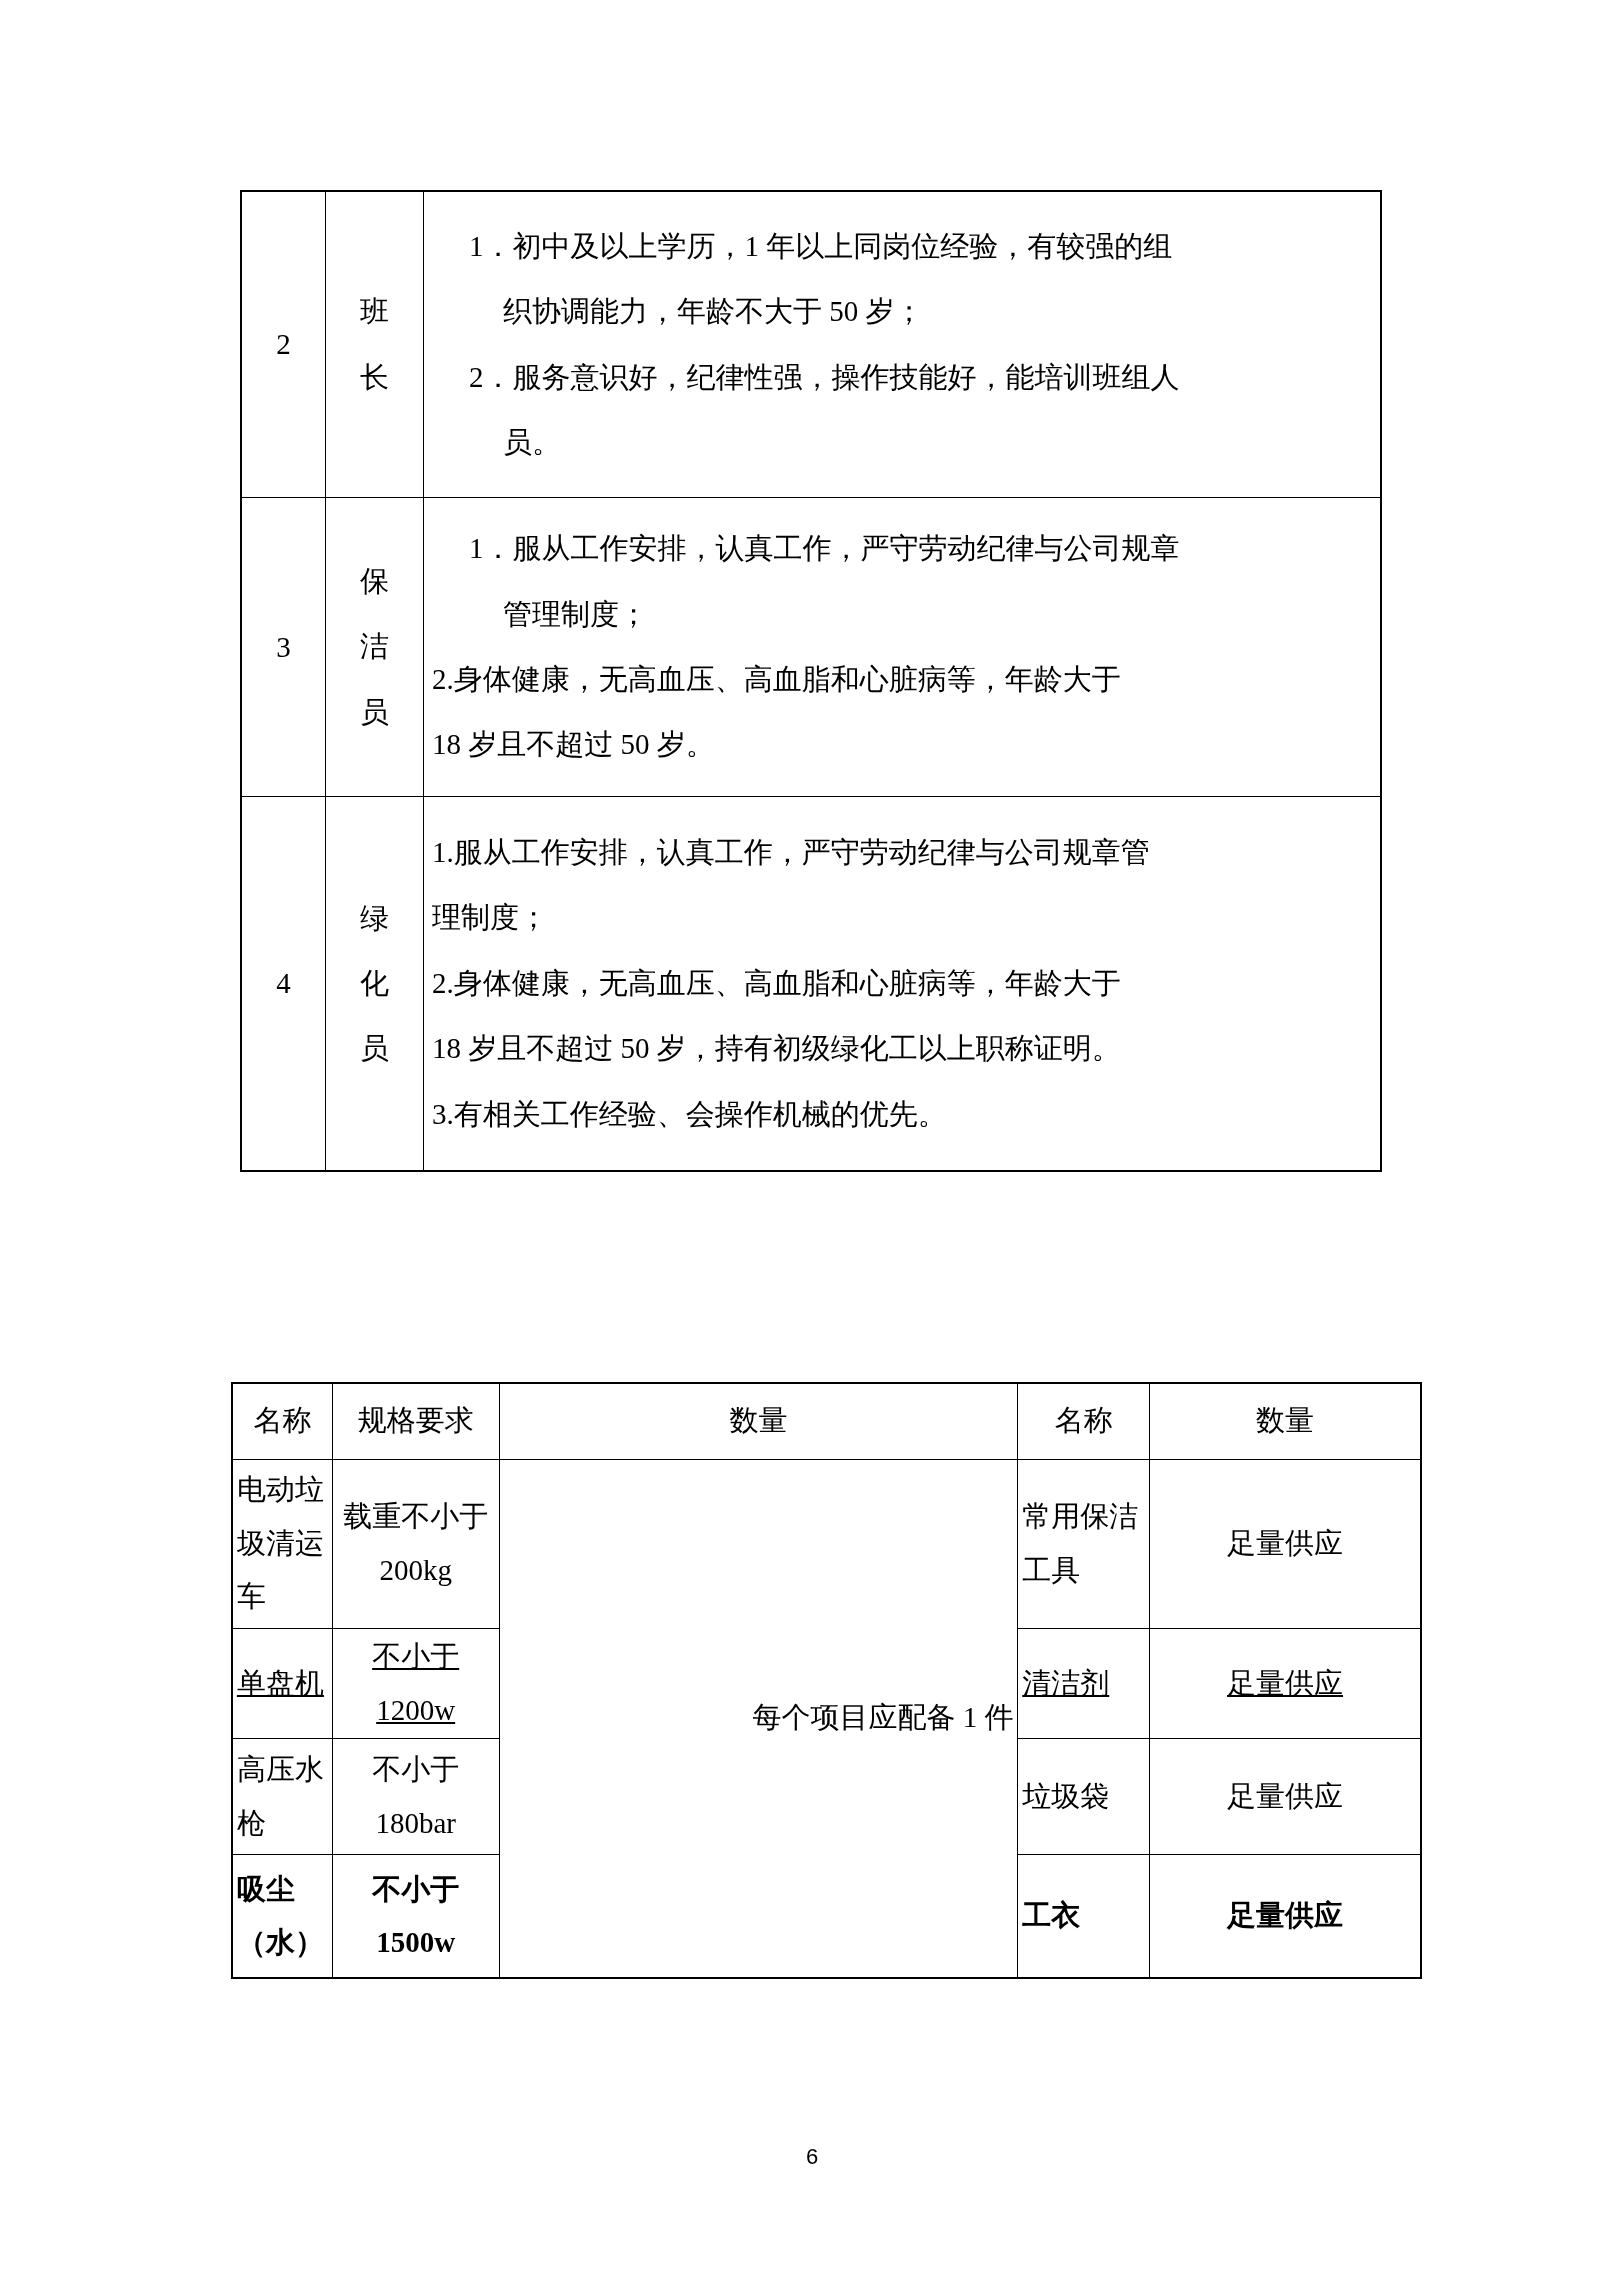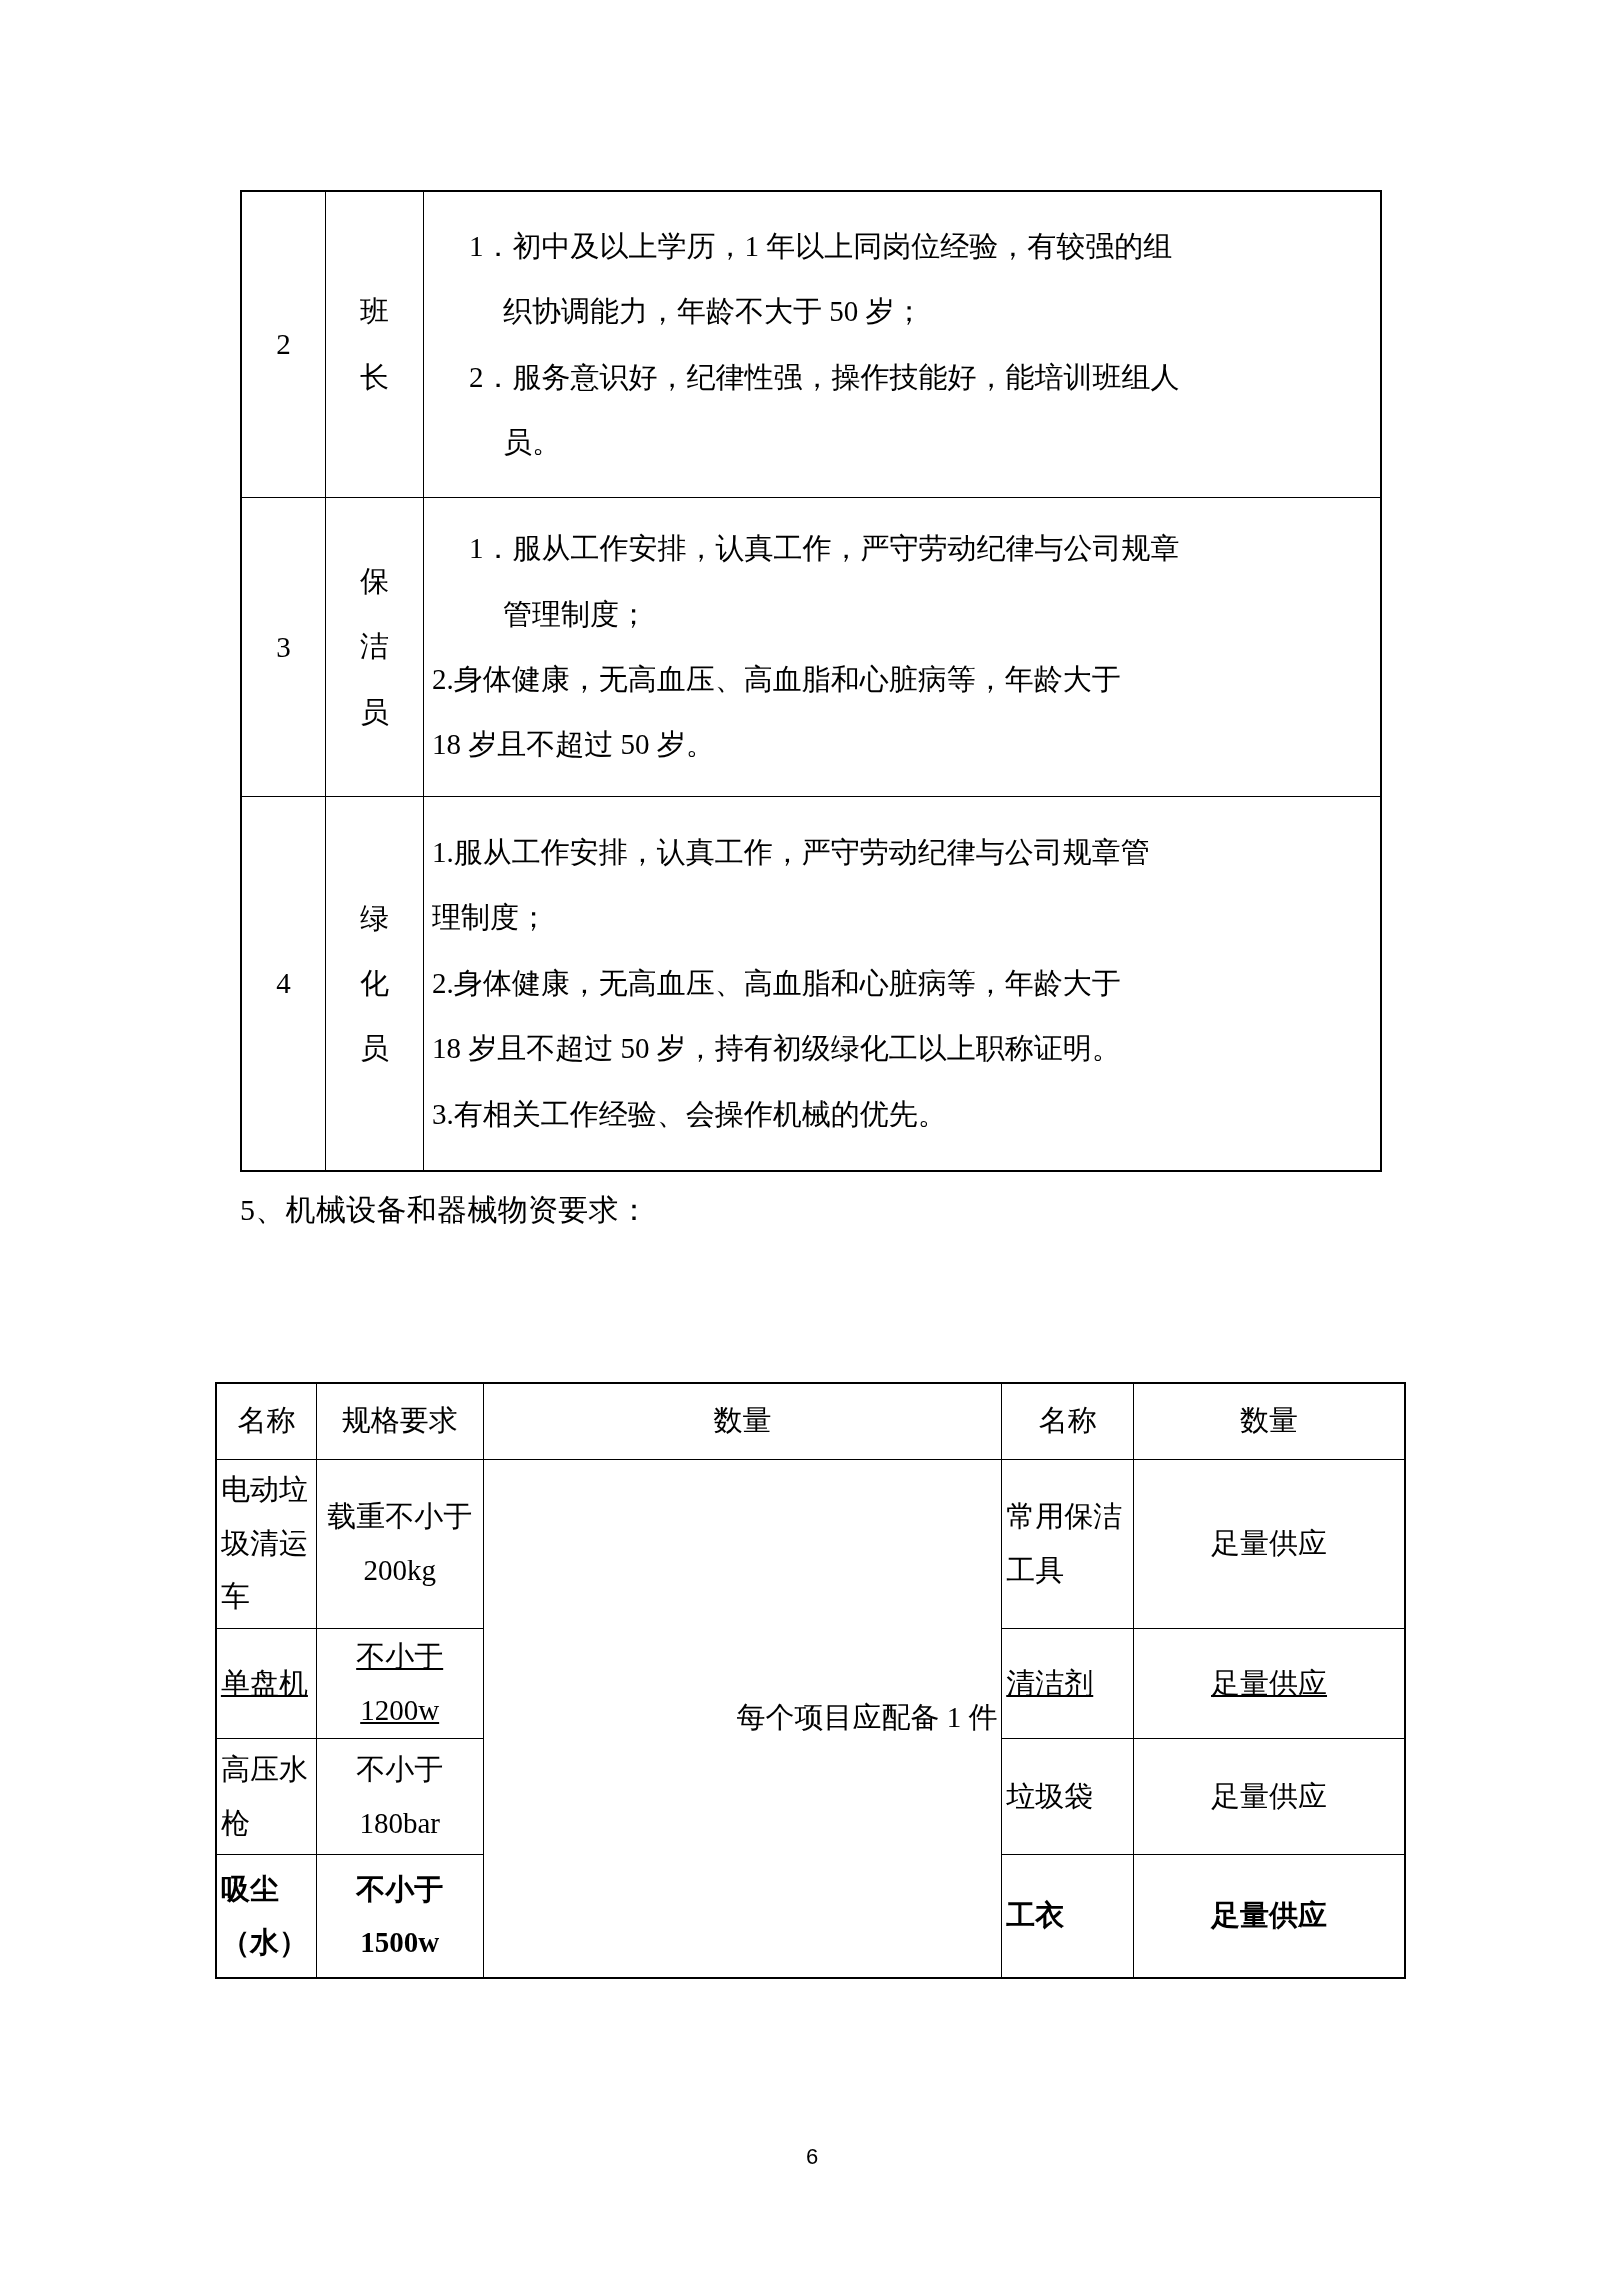--- a/index.html
+++ b/index.html
@@ -86,21 +86,21 @@
   }
   #para-clean{
     left:180px;
     top:1243px;
     width:1217px;
   }
   .ind2{ text-indent:60px; }
 
   
   #table-equipment{
-    left:215px;
+    left:231px;
     top:1382px;
     width:1143px;
   }
   #table-equipment td{
     font-size:29px;
     line-height:1.85;
     padding:1.3px 3.9px;
   }
   .eq-c1{ width:91px; text-align:left;  padding-left:6.5px;}
   .eq-c2{ width:158px; text-align:center;}
@@ -178,23 +178,20 @@
           <p>理制度；</p>
           <p>2.身体健康，无高血压、高血脂和心脏病等，年龄大于</p>
           <p>18 岁且不超过 50 岁，持有初级绿化工以上职称证明。</p>
           <p>3.有相关工作经验、会操作机械的优先。</p>
         </td>
       </tr>
 
     </tbody>
   </table>
 
-  <div class="para" id="para-heading">
-    <span>5、机械设备和器械物资要求：</span>
-  </div>
 
 
   <table id="table-equipment" class="doc-table">
     <tbody>
 
       <tr class="eq-head">
         <td class="eq-c1">名称</td>
         <td class="eq-c2">规格要求</td>
         <td class="eq-c3">数量</td>
         <td class="eq-c4">名称</td>

